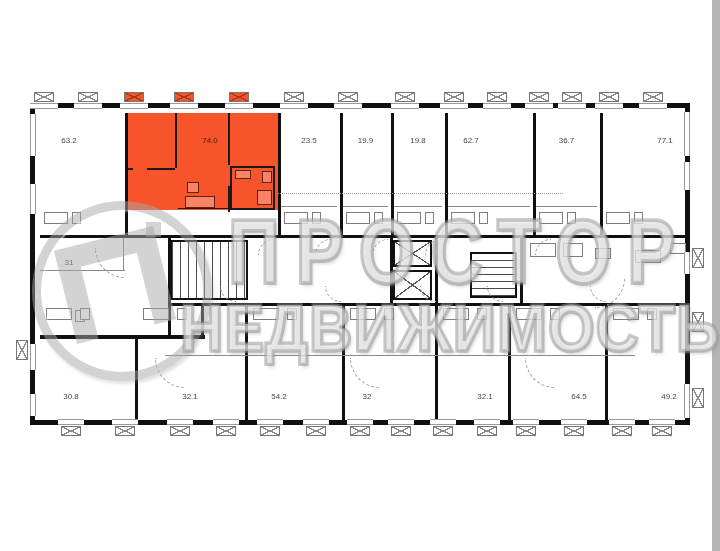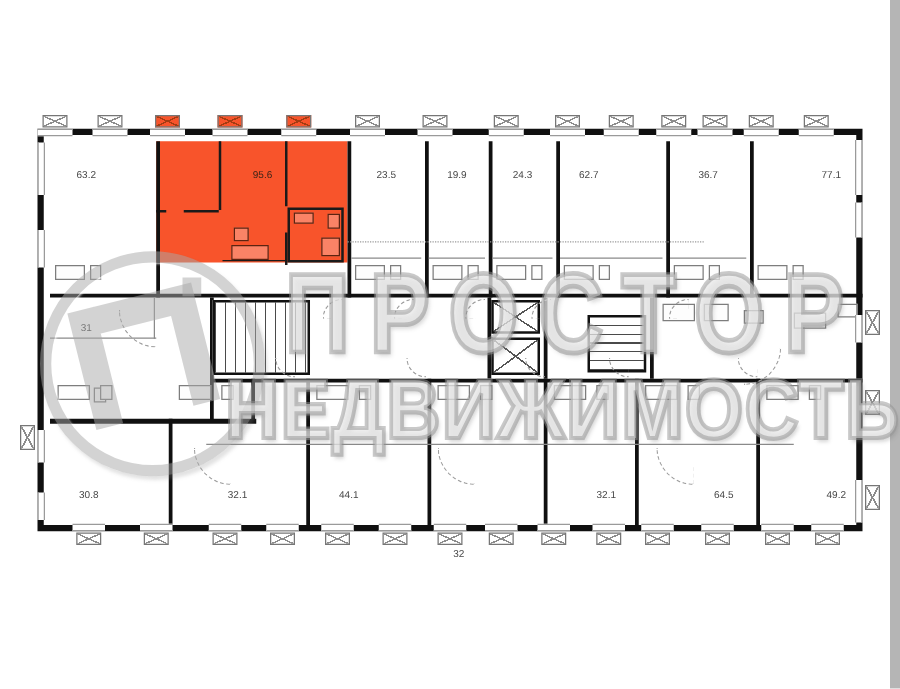--- a/index.html
+++ b/index.html
@@ -76,33 +76,33 @@
       <div class="wall" style="left: 5px; top: 227px; width: 165px; height: 4px;"></div>
       <div class="wall" style="left: 166px; top: 195px; width: 3px; height: 34px;"></div>
       <div class="wall" style="left: 355px; top: 130px; width: 3px; height: 65px;"></div>
       <div class="wall" style="left: 400px; top: 130px; width: 3px; height: 65px;"></div>
       <div class="wall" style="left: 485px; top: 130px; width: 3px; height: 65px;"></div>
       <div class="wall" style="left: 90px; top: 5px; width: 3px; height: 125px;"></div>
       <div class="unit-label" style="left: 34px; top: 32px;">63.2</div>
       <div class="fix" style="left: 9px; top: 104px; width: 24px; height: 12px;"></div>
       <div class="fix" style="left: 37px; top: 104px; width: 9px; height: 12px;"></div>
       <div class="wall" style="left: 243px; top: 5px; width: 3px; height: 125px;"></div>
-      <div class="unit-label on-orange" style="left: 175px; top: 32px;">95.6</div>
+      <div class="unit-label on-orange" style="left: 175px; top: 32px;">74.0</div>
       <div class="wall" style="left: 305px; top: 5px; width: 3px; height: 125px;"></div>
       <div class="unit-label" style="left: 274px; top: 32px;">23.5</div>
       <div class="fix" style="left: 249px; top: 104px; width: 24px; height: 12px;"></div>
       <div class="fix" style="left: 277px; top: 104px; width: 9px; height: 12px;"></div>
       <div class="thin" style="left: 246px; top: 98px; width: 56px; height: 1px;"></div>
       <div class="wall" style="left: 356px; top: 5px; width: 3px; height: 125px;"></div>
       <div class="unit-label" style="left: 330.5px; top: 32px;">19.9</div>
       <div class="fix" style="left: 311px; top: 104px; width: 24px; height: 12px;"></div>
       <div class="fix" style="left: 339px; top: 104px; width: 9px; height: 12px;"></div>
       <div class="thin" style="left: 308px; top: 98px; width: 45px; height: 1px;"></div>
       <div class="wall" style="left: 410px; top: 5px; width: 3px; height: 125px;"></div>
-      <div class="unit-label" style="left: 383px; top: 32px;">24.3</div>
+      <div class="unit-label" style="left: 383px; top: 32px;">19.8</div>
       <div class="fix" style="left: 362px; top: 104px; width: 24px; height: 12px;"></div>
       <div class="fix" style="left: 390px; top: 104px; width: 9px; height: 12px;"></div>
       <div class="thin" style="left: 359px; top: 98px; width: 48px; height: 1px;"></div>
       <div class="wall" style="left: 498px; top: 5px; width: 3px; height: 125px;"></div>
       <div class="unit-label" style="left: 436px; top: 32px;">62.7</div>
       <div class="fix" style="left: 416px; top: 104px; width: 24px; height: 12px;"></div>
       <div class="fix" style="left: 444px; top: 104px; width: 9px; height: 12px;"></div>
       <div class="thin" style="left: 413px; top: 98px; width: 82px; height: 1px;"></div>
       <div class="wall" style="left: 565px; top: 5px; width: 3px; height: 125px;"></div>
       <div class="unit-label" style="left: 531.5px; top: 32px;">36.7</div>
@@ -119,25 +119,25 @@
       <div class="fix" style="left: 40px; top: 202px; width: 10px; height: 12px;"></div>
       <div class="wall" style="left: 100px; top: 227px; width: 3px; height: 85px;"></div>
       <div class="unit-label" style="left: 36px; top: 288px;">30.8</div>
       <div class="fix" style="left: 11px; top: 200px; width: 26px; height: 12px;"></div>
       <div class="fix" style="left: 45px; top: 200px; width: 10px; height: 12px;"></div>
       <div class="wall" style="left: 210px; top: 195px; width: 3px; height: 117px;"></div>
       <div class="unit-label" style="left: 155px; top: 288px;">32.1</div>
       <div class="fix" style="left: 108px; top: 200px; width: 26px; height: 12px;"></div>
       <div class="fix" style="left: 142px; top: 200px; width: 10px; height: 12px;"></div>
       <div class="wall" style="left: 307px; top: 195px; width: 3px; height: 117px;"></div>
-      <div class="unit-label" style="left: 244px; top: 288px;">44.1</div>
+      <div class="unit-label" style="left: 244px; top: 288px;">54.2</div>
       <div class="fix" style="left: 218px; top: 200px; width: 26px; height: 12px;"></div>
       <div class="fix" style="left: 252px; top: 200px; width: 10px; height: 12px;"></div>
       <div class="wall" style="left: 400px; top: 195px; width: 3px; height: 117px;"></div>
-      <div class="unit-label" style="left: 332px; top: 288px; margin-top: 47px;">32</div>
+      <div class="unit-label" style="left: 332px; top: 288px;">32</div>
       <div class="fix" style="left: 315px; top: 200px; width: 26px; height: 12px;"></div>
       <div class="fix" style="left: 349px; top: 200px; width: 10px; height: 12px;"></div>
       <div class="wall" style="left: 473px; top: 195px; width: 3px; height: 117px;"></div>
       <div class="unit-label" style="left: 450px; top: 288px;">32.1</div>
       <div class="fix" style="left: 408px; top: 200px; width: 26px; height: 12px;"></div>
       <div class="fix" style="left: 442px; top: 200px; width: 10px; height: 12px;"></div>
       <div class="wall" style="left: 570px; top: 195px; width: 3px; height: 117px;"></div>
       <div class="unit-label" style="left: 544px; top: 288px;">64.5</div>
       <div class="fix" style="left: 481px; top: 200px; width: 26px; height: 12px;"></div>
       <div class="fix" style="left: 515px; top: 200px; width: 10px; height: 12px;"></div>

